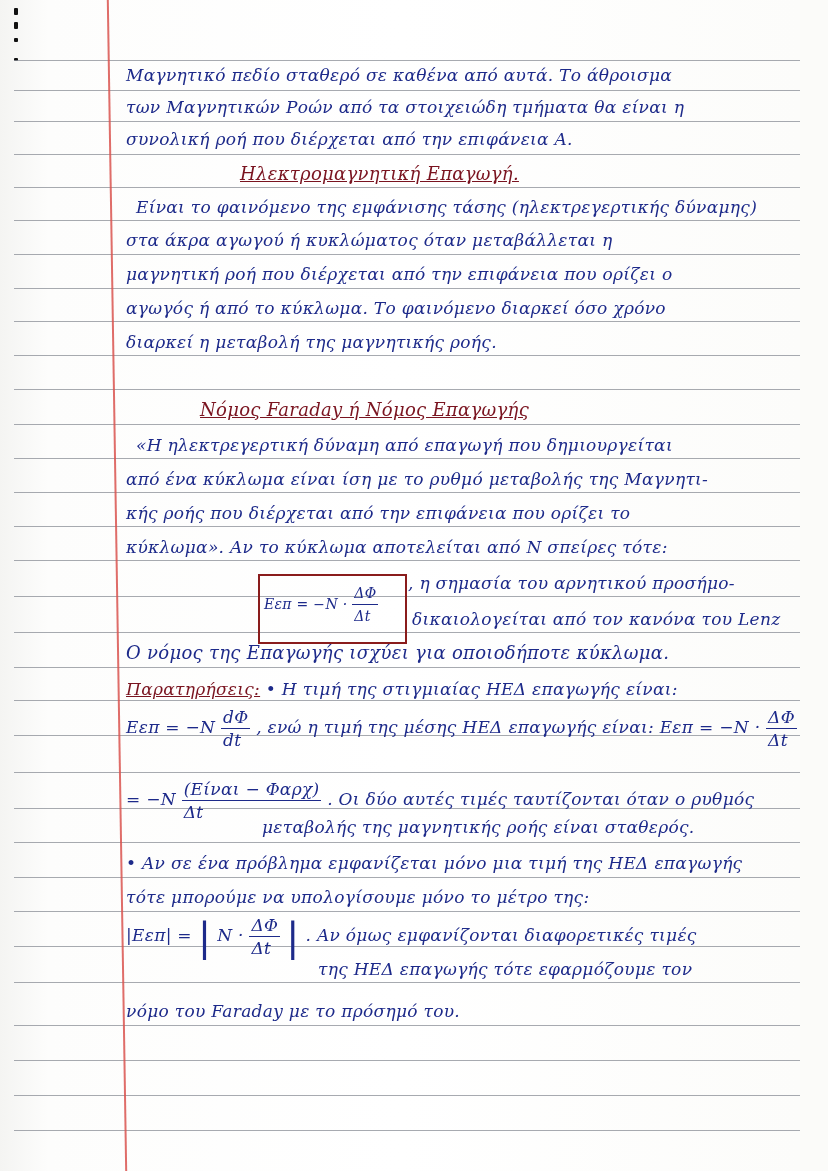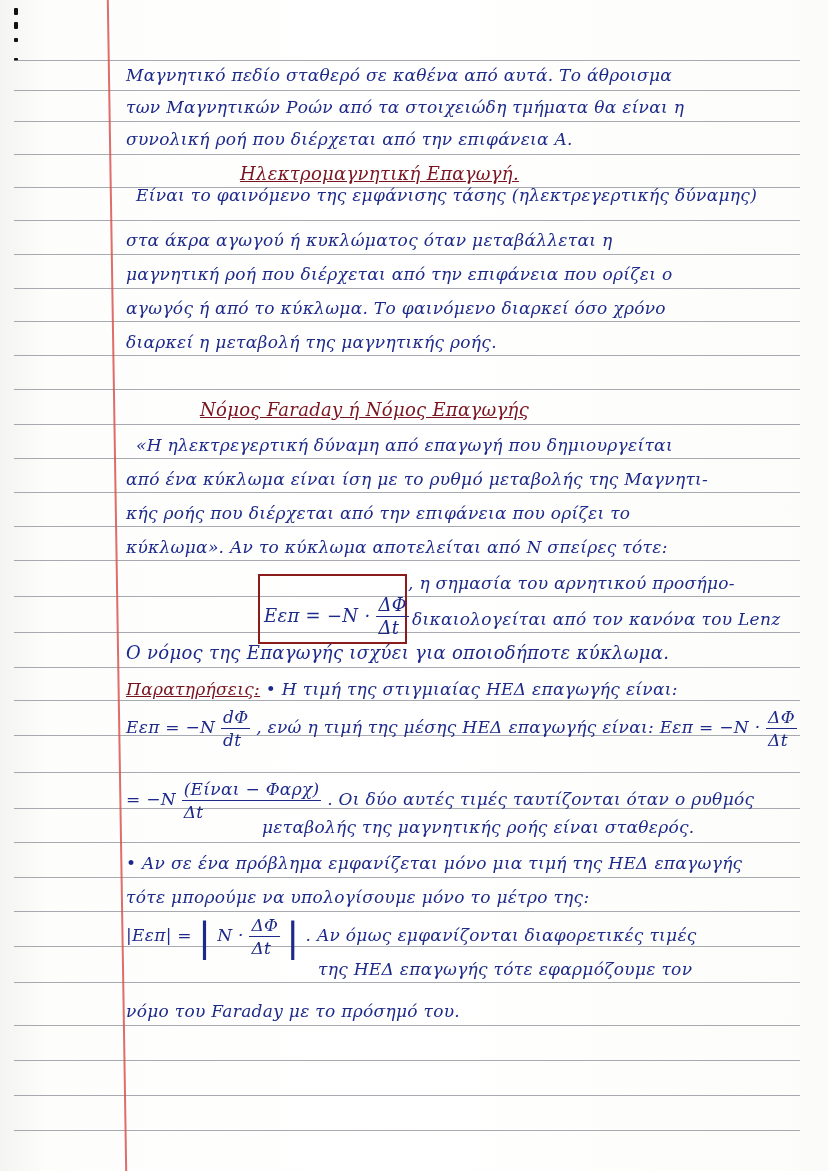--- a/index.html
+++ b/index.html
@@ -95,34 +95,34 @@
   <div class="rule" style="top:1095px"></div>
   <div class="rule" style="top:1130px"></div>
 
   <div class="margin-line"></div>
 
   <div class="text-line" style="top:64px">Μαγνητικό πεδίο σταθερό σε καθένα από αυτά. Το άθροισμα</div>
   <div class="text-line" style="top:96px">των Μαγνητικών Ροών από τα στοιχειώδη τμήματα θα είναι η</div>
   <div class="text-line" style="top:128px">συνολική ροή που διέρχεται από την επιφάνεια A.</div>
 
   <div class="text-line heading" style="top:163px;left:240px">Ηλεκτρομαγνητική Επαγωγή.</div>
-  <div class="text-line" style="top:184px;left:136px">Είναι το φαινόμενο της εμφάνισης τάσης (ηλεκτρεγερτικής δύναμης)</div>
+  <div class="text-line" style="top:196px;left:136px">Είναι το φαινόμενο της εμφάνισης τάσης (ηλεκτρεγερτικής δύναμης)</div>
   <div class="text-line" style="top:229px">στα άκρα αγωγού ή κυκλώματος όταν μεταβάλλεται η</div>
   <div class="text-line" style="top:263px">μαγνητική ροή που διέρχεται από την επιφάνεια που ορίζει ο</div>
   <div class="text-line" style="top:297px">αγωγός ή από το κύκλωμα. Το φαινόμενο διαρκεί όσο χρόνο</div>
   <div class="text-line" style="top:331px">διαρκεί η μεταβολή της μαγνητικής ροής.</div>
 
   <div class="text-line heading" style="top:399px;left:200px">Νόμος Faraday ή Νόμος Επαγωγής</div>
   <div class="text-line" style="top:434px;left:136px">«Η ηλεκτρεγερτική δύναμη από επαγωγή που δημιουργείται</div>
   <div class="text-line" style="top:468px">από ένα κύκλωμα είναι ίση με το ρυθμό μεταβολής της Μαγνητι-</div>
   <div class="text-line" style="top:502px">κής ροής που διέρχεται από την επιφάνεια που ορίζει το</div>
   <div class="text-line" style="top:536px">κύκλωμα». Αν το κύκλωμα αποτελείται από N σπείρες τότε:</div>
 
   <div class="formula-box"></div>
-  <div class="text-line" style="top:594px;left:264px;font-size:18px">
+  <div class="text-line" style="top:582px;left:264px;font-size:14px">
     <span>Εεπ = −N ·</span>
     <span class="frac">
       <span class="num">ΔΦ</span>
       <span class="den">Δt</span>
     </span>
   </div>
   <div class="text-line" style="top:572px;left:408px">, η σημασία του αρνητικού προσήμο-</div>
   <div class="text-line" style="top:608px;left:412px">δικαιολογείται από τον κανόνα του Lenz</div>
   <div class="text-line" style="top:642px;font-size:18px">Ο νόμος της Επαγωγής ισχύει για οποιοδήποτε κύκλωμα.</div>
 

